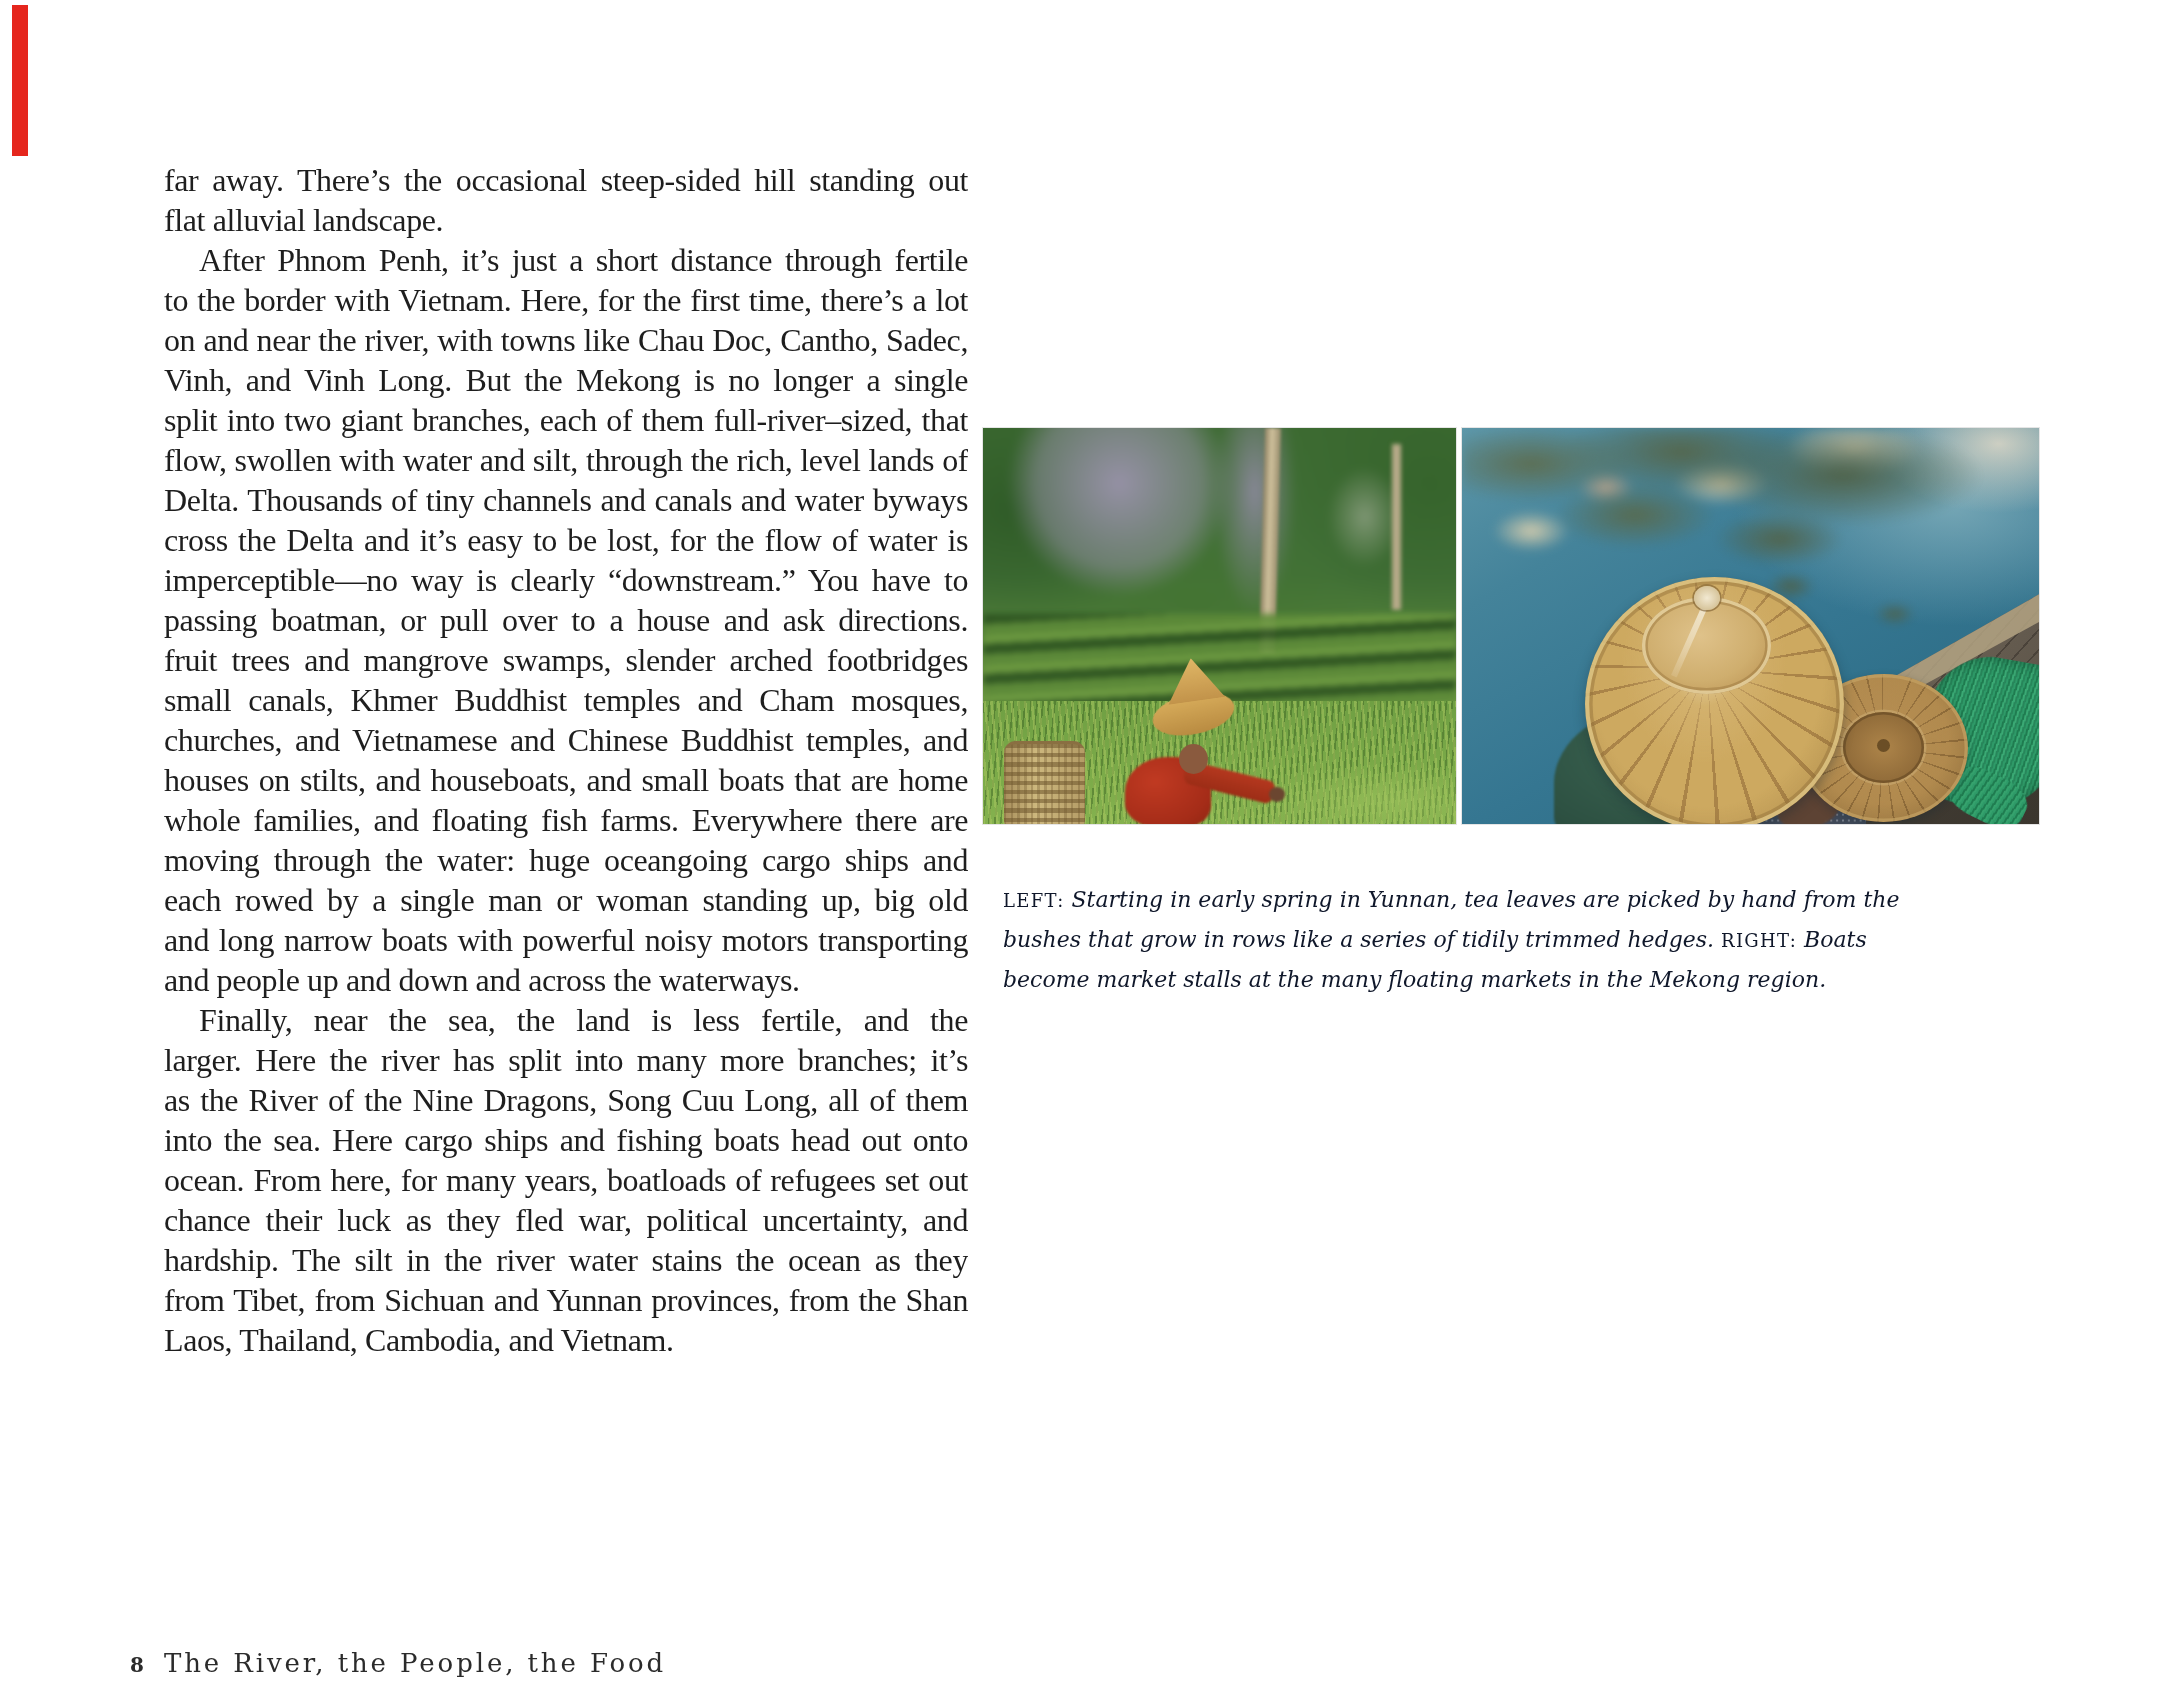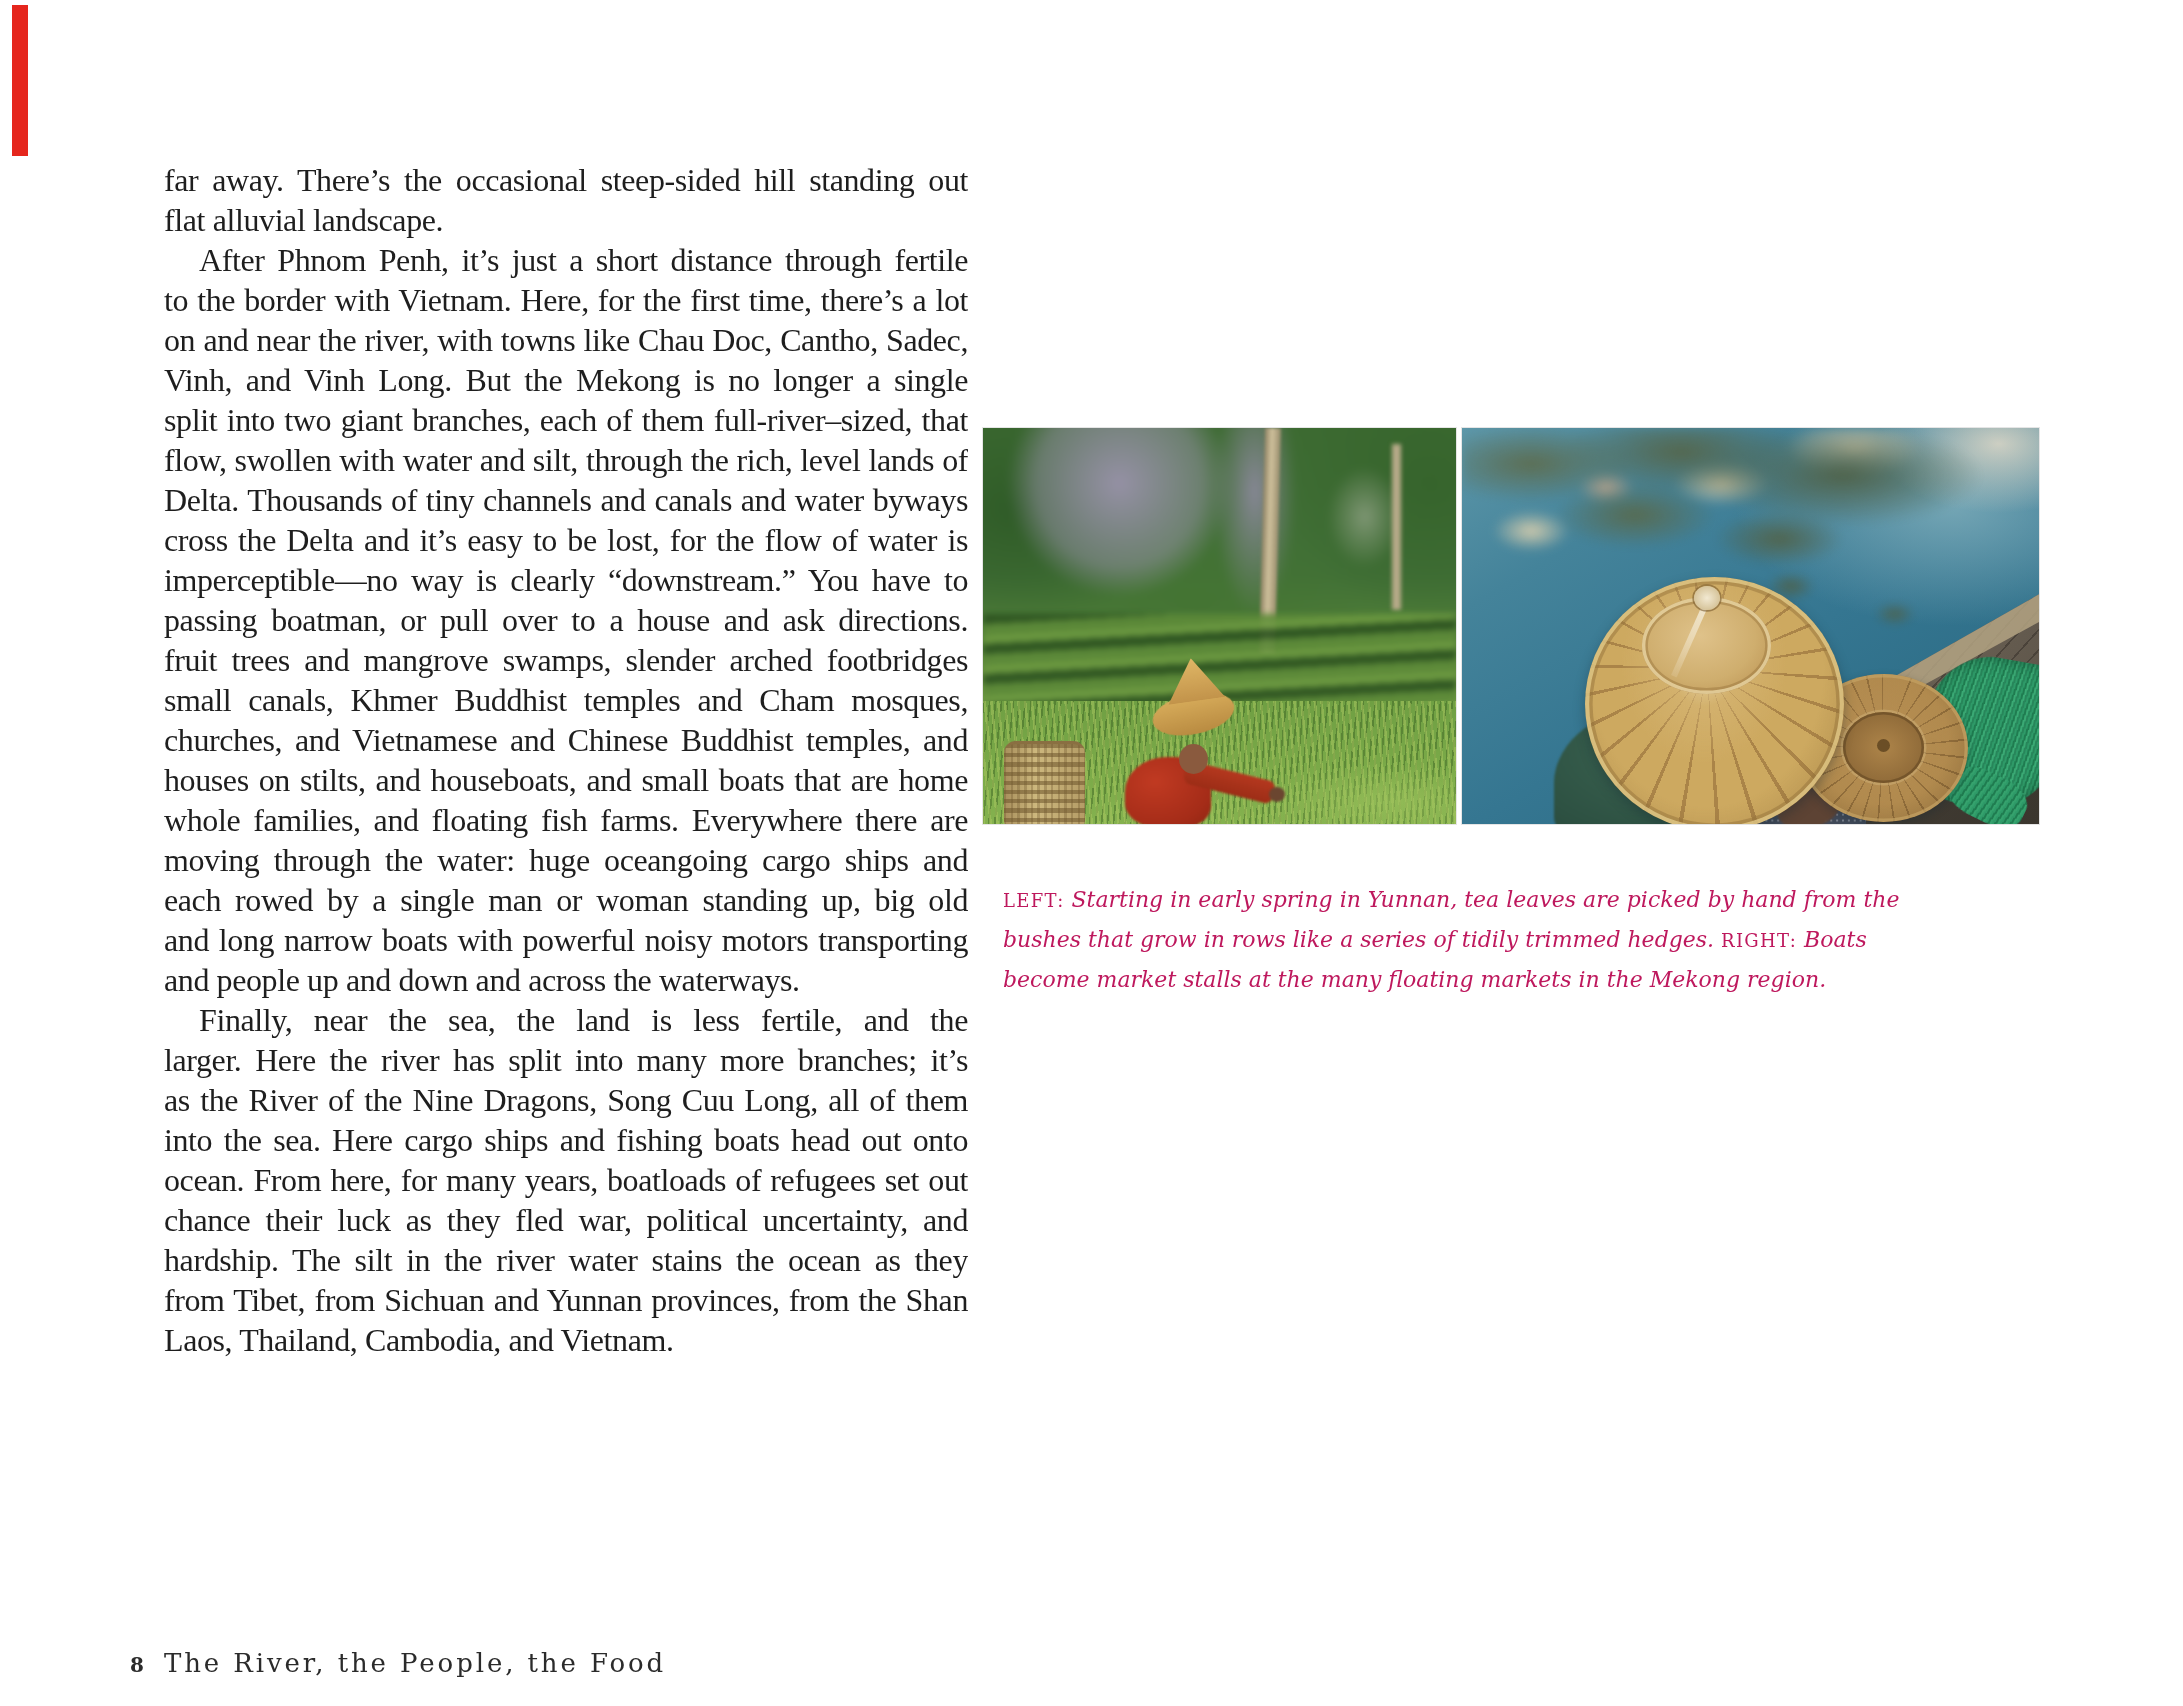--- a/index.html
+++ b/index.html
@@ -116,21 +116,21 @@
     repeating-conic-gradient(from 0deg at 47% 36%, #cda960 0deg 12deg, #aa8448 12deg 13.6deg);}
   .rp-hat1-cone{left:22%;top:8%;width:50%;height:38%;border-radius:50%;
     background:radial-gradient(ellipse at 45% 40%, #dfc28a 0%, #cfae6e 55%, #b68c4c 100%);
     box-shadow:inset 0 0 0 3.4px rgba(235,215,165,.8), inset 0 0 0 5.9px rgba(150,115,60,.45);}
   .rp-hat1-seam{left:47%;top:7%;width:2.5%;height:35%;transform:rotate(24deg);transform-origin:top center;
     background:linear-gradient(#f4ecd8, rgba(244,236,216,.15));}
   .rp-hat1-knob{left:42%;top:3.5%;width:10%;height:9.5%;border-radius:50%;
     background:radial-gradient(#f2e9d2,#cbb584);box-shadow:0 0 0 1.7px rgba(120,90,45,.6);}
 
   
-  .caption{position:absolute;left:1003px;top:880px;width:823px;color:#be185d;
+  .caption{position:absolute;left:1003px;top:880px;width:823px;color:#0f172a;
     font-family:"DejaVu Serif","Liberation Serif",serif;font-size:22px;text-align:center;}
   .cap-line{height:40px;line-height:40px;white-space:nowrap;}
   .cap-line .italic{font-style:italic;}
   .cap-line .label{font-style:normal;font-size:18px;letter-spacing:1.3px;}
 
   
   .footer{position:absolute;left:130px;top:1648px;display:flex;align-items:baseline;
     color:#2b2b2b;font-family:"DejaVu Serif","Liberation Serif",serif;}
   .page-num{font-weight:bold;font-size:20px;}
   .chapter{margin-left:20px;font-size:26px;letter-spacing:2.9px;}

